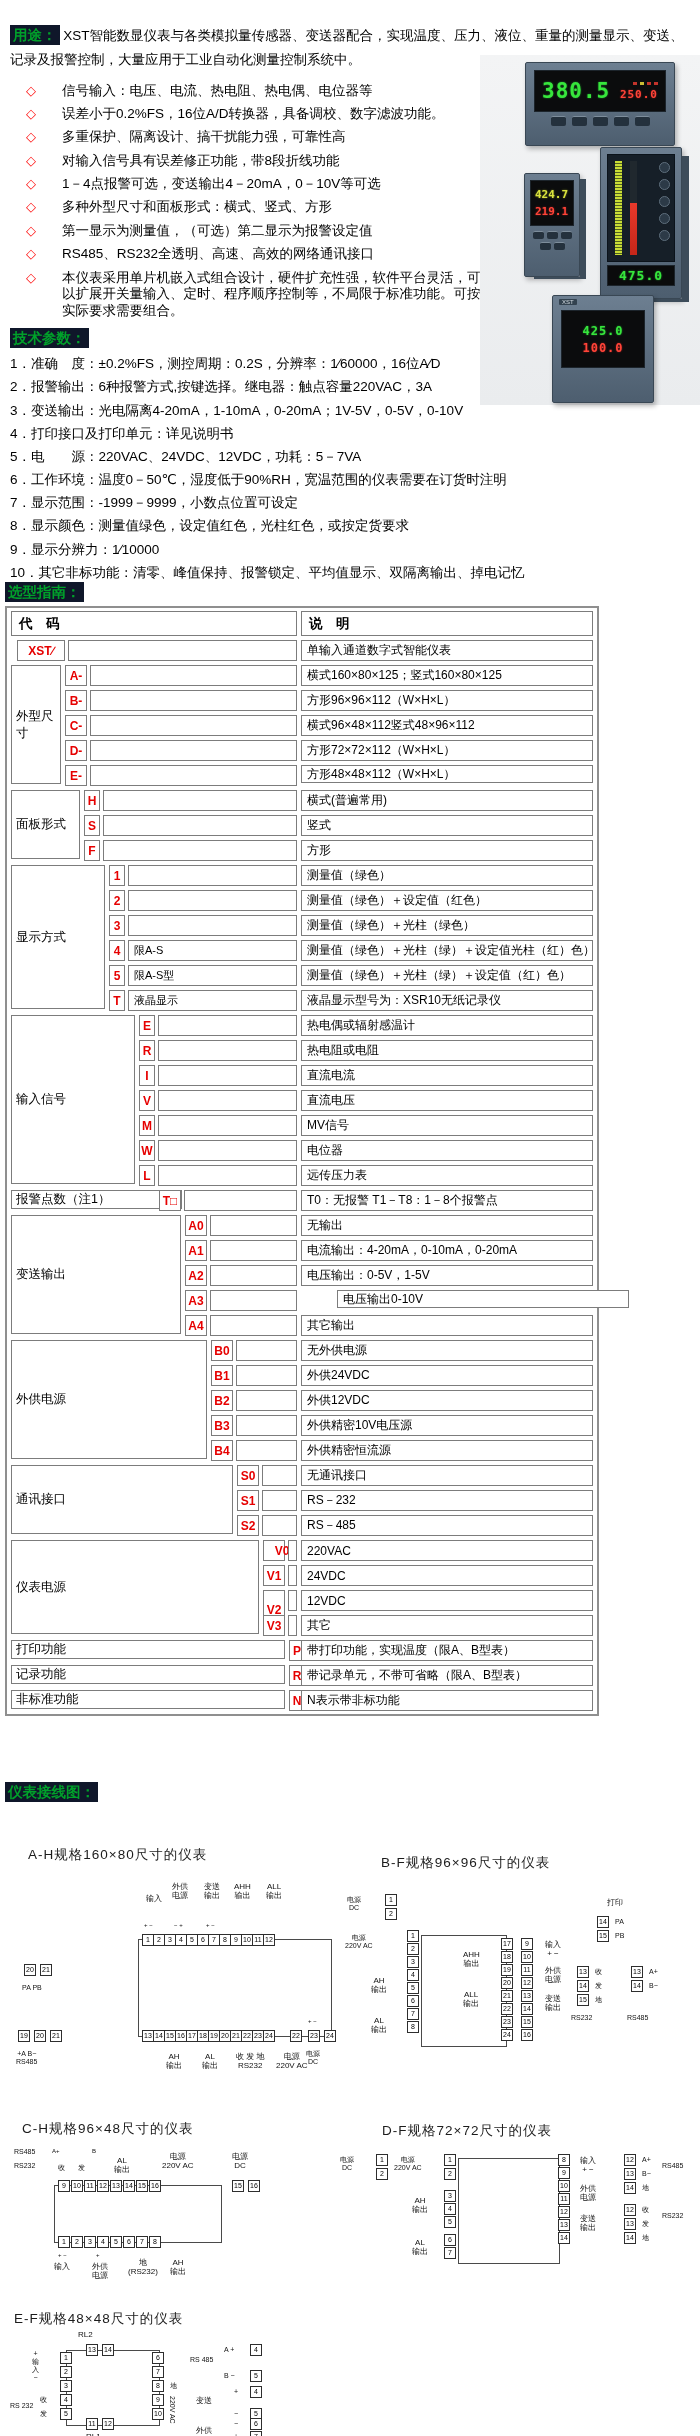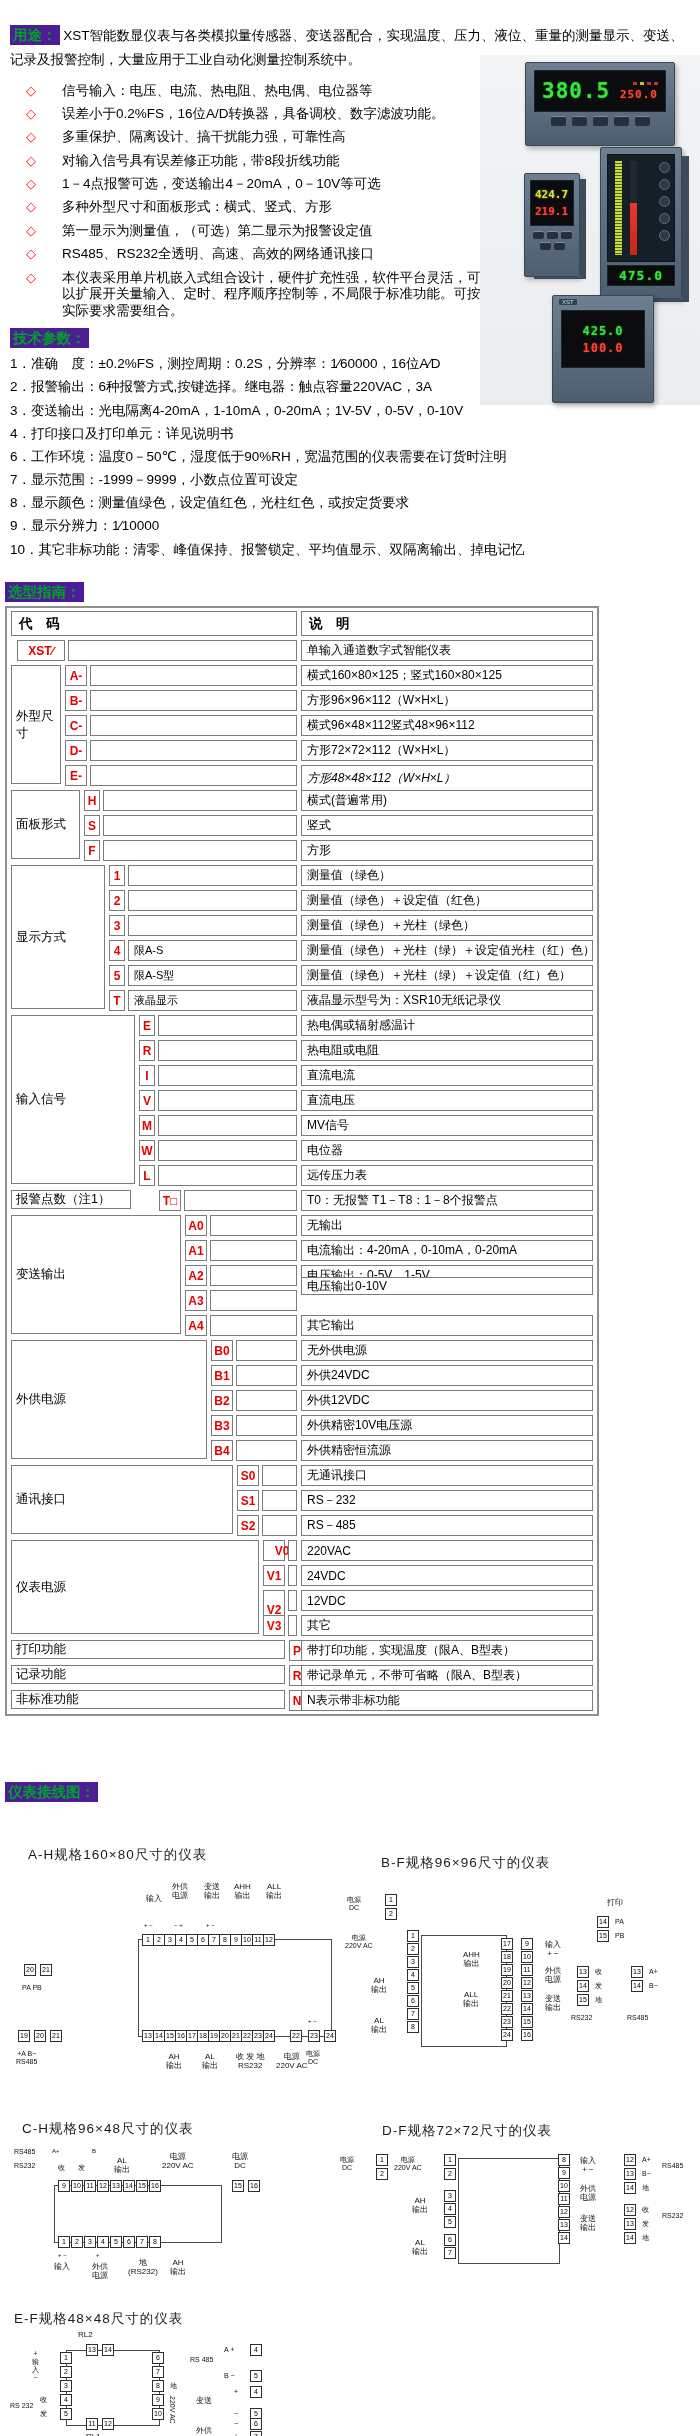--- a/index.html
+++ b/index.html
@@ -1,18 +1,18 @@
 <!DOCTYPE html>
 <html><head>
 <meta charset="utf-8">
 <style>
   html,body{margin:0;padding:0;background:#fff;}
   .page{position:relative;width:700px;height:2436px;overflow:hidden;background:#fff;
         font-family:"Liberation Sans","DejaVu Sans",sans-serif;color:#000;}
-  .heading{display:inline-block;background:#4c1d95;color:#00a02a;font-weight:bold;
+  .heading{display:inline-block;background:#0f172a;color:#00a02a;font-weight:bold;
            font-size:14.5px;padding:1px 3px;line-height:1.25;}
   
   .usage{position:absolute;top:24px;left:10px;width:684px;}
   .intro{font-size:13.5px;line-height:1.8;}
   .usage-list{list-style:none;margin:10px 0 0 0;padding:0;width:472px;}
   .usage-list li{position:relative;padding-left:52px;margin-bottom:6.5px;
                  font-size:13.5px;line-height:1.25;}
   .diam{position:absolute;left:16px;top:0;color:#f00;font-size:13px;}
   
   .meters{position:absolute;left:480px;top:55px;width:220px;height:350px;
@@ -163,20 +163,21 @@
     </div>
   </div>
 
   <section class="tech">
     <span class="heading">技术参数：</span>
     <ul class="tech-list" id="tech-list">
         <li>1．准确　度：±0.2%FS，测控周期：0.2S，分辨率：1∕60000，16位A∕D</li>
         <li>2．报警输出：6种报警方式,按键选择。继电器：触点容量220VAC，3A</li>
         <li>3．变送输出：光电隔离4-20mA，1-10mA，0-20mA；1V-5V，0-5V，0-10V</li>
         <li>4．打印接口及打印单元：详见说明书</li>
+        <li>5．电　　源：220VAC、24VDC、12VDC，功耗：5－7VA</li>
         <li>6．工作环境：温度0－50℃，湿度低于90%RH，宽温范围的仪表需要在订货时注明</li>
         <li>7．显示范围：-1999－9999，小数点位置可设定</li>
         <li>8．显示颜色：测量值绿色，设定值红色，光柱红色，或按定货要求</li>
         <li>9．显示分辨力：1∕10000</li>
         <li>10．其它非标功能：清零、峰值保持、报警锁定、平均值显示、双隔离输出、掉电记忆</li>
       </ul>
   </section>
 
   <section class="selection">
     <span class="heading">选型指南：</span>
@@ -199,21 +200,21 @@
           <div class="tbox fillbox" style="left: 83px; top: 27px; width: 207px; height: 21px;"></div>
           <div class="tbox descbox" style="top: 27px; height: 21px;">方形96×96×112（W×H×L）</div>
           <div class="tbox codebox" style="left: 58px; top: 52px; width: 22px; height: 21px;">C-</div>
           <div class="tbox fillbox" style="left: 83px; top: 52px; width: 207px; height: 21px;"></div>
           <div class="tbox descbox" style="top: 52px; height: 21px;">横式96×48×112竖式48×96×112</div>
           <div class="tbox codebox" style="left: 58px; top: 77px; width: 22px; height: 21px;">D-</div>
           <div class="tbox fillbox" style="left: 83px; top: 77px; width: 207px; height: 21px;"></div>
           <div class="tbox descbox" style="top: 77px; height: 21px;">方形72×72×112（W×H×L）</div>
           <div class="tbox codebox" style="left: 58px; top: 102px; width: 22px; height: 21px;">E-</div>
           <div class="tbox fillbox" style="left: 83px; top: 102px; width: 207px; height: 21px;"></div>
-          <div class="tbox descbox" style="top: 102px; height: 26px; font-style: italic;">方形48×48×112（W×H×L）</div>
+          <div class="tbox descbox" style="top: 102px; height: 18px;">方形48×48×112（W×H×L）</div>
         </div>
         <div class="tgroup" style="height: 75px;">
           <div class="tbox cat" style="left: 4px; top: 2px; width: 69px; height: 69px;">面板形式</div>
           <div class="tbox codebox" style="left: 77px; top: 2px; width: 16px; height: 21px;">H</div>
           <div class="tbox fillbox" style="left: 96px; top: 2px; width: 194px; height: 21px;"></div>
           <div class="tbox descbox" style="top: 2px; height: 21px;">横式(普遍常用)</div>
           <div class="tbox codebox" style="left: 77px; top: 27px; width: 16px; height: 21px;">S</div>
           <div class="tbox fillbox" style="left: 96px; top: 27px; width: 194px; height: 21px;"></div>
           <div class="tbox descbox" style="top: 27px; height: 21px;">竖式</div>
           <div class="tbox codebox" style="left: 77px; top: 52px; width: 16px; height: 21px;">F</div>
@@ -259,39 +260,39 @@
           <div class="tbox fillbox" style="left: 151px; top: 102px; width: 139px; height: 21px;"></div>
           <div class="tbox descbox" style="top: 102px; height: 21px;">MV信号</div>
           <div class="tbox codebox" style="left: 132px; top: 127px; width: 16px; height: 21px;">W</div>
           <div class="tbox fillbox" style="left: 151px; top: 127px; width: 139px; height: 21px;"></div>
           <div class="tbox descbox" style="top: 127px; height: 21px;">电位器</div>
           <div class="tbox codebox" style="left: 132px; top: 152px; width: 16px; height: 21px;">L</div>
           <div class="tbox fillbox" style="left: 151px; top: 152px; width: 139px; height: 21px;"></div>
           <div class="tbox descbox" style="top: 152px; height: 21px;">远传压力表</div>
         </div>
         <div class="tgroup" style="height: 25px;">
-          <div class="tbox cat" style="left: 4px; top: 2px; width: 120px; height: 19px;">报警点数（注1）</div>
+          <div class="tbox cat" style="left: 4px; top: 2px; width: 171px; height: 19px;">报警点数（注1）</div>
           <div class="tbox codebox" style="left: 152px; top: 2px; width: 22px; height: 21px;">T□</div>
           <div class="tbox fillbox" style="left: 177px; top: 2px; width: 113px; height: 21px;"></div>
           <div class="tbox descbox" style="top: 2px; height: 21px;">T0：无报警 T1－T8：1－8个报警点</div>
         </div>
         <div class="tgroup" style="height: 125px;">
           <div class="tbox cat" style="left: 4px; top: 2px; width: 170px; height: 119px;">变送输出</div>
           <div class="tbox codebox" style="left: 178px; top: 2px; width: 22px; height: 21px;">A0</div>
           <div class="tbox fillbox" style="left: 203px; top: 2px; width: 87px; height: 21px;"></div>
           <div class="tbox descbox" style="top: 2px; height: 21px;">无输出</div>
           <div class="tbox codebox" style="left: 178px; top: 27px; width: 22px; height: 21px;">A1</div>
           <div class="tbox fillbox" style="left: 203px; top: 27px; width: 87px; height: 21px;"></div>
           <div class="tbox descbox" style="top: 27px; height: 21px;">电流输出：4-20mA，0-10mA，0-20mA</div>
           <div class="tbox codebox" style="left: 178px; top: 52px; width: 22px; height: 21px;">A2</div>
           <div class="tbox fillbox" style="left: 203px; top: 52px; width: 87px; height: 21px;"></div>
           <div class="tbox descbox" style="top: 52px; height: 21px;">电压输出：0-5V，1-5V</div>
           <div class="tbox codebox" style="left: 178px; top: 77px; width: 22px; height: 21px;">A3</div>
           <div class="tbox fillbox" style="left: 203px; top: 77px; width: 87px; height: 21px;"></div>
-          <div class="tbox descbox" style="top: 64px; height: 18px;">电压输出0-10V</div>
+          <div class="tbox descbox" style="top: 77px; height: 18px; margin-left: 36px;">电压输出0-10V</div>
           <div class="tbox codebox" style="left: 178px; top: 102px; width: 22px; height: 21px;">A4</div>
           <div class="tbox fillbox" style="left: 203px; top: 102px; width: 87px; height: 21px;"></div>
           <div class="tbox descbox" style="top: 102px; height: 21px;">其它输出</div>
         </div>
         <div class="tgroup" style="height: 125px;">
           <div class="tbox cat" style="left: 4px; top: 2px; width: 196px; height: 119px;">外供电源</div>
           <div class="tbox codebox" style="left: 204px; top: 2px; width: 22px; height: 21px;">B0</div>
           <div class="tbox fillbox" style="left: 229px; top: 2px; width: 61px; height: 21px;"></div>
           <div class="tbox descbox" style="top: 2px; height: 21px;">无外供电源</div>
           <div class="tbox codebox" style="left: 204px; top: 27px; width: 22px; height: 21px;">B1</div>

